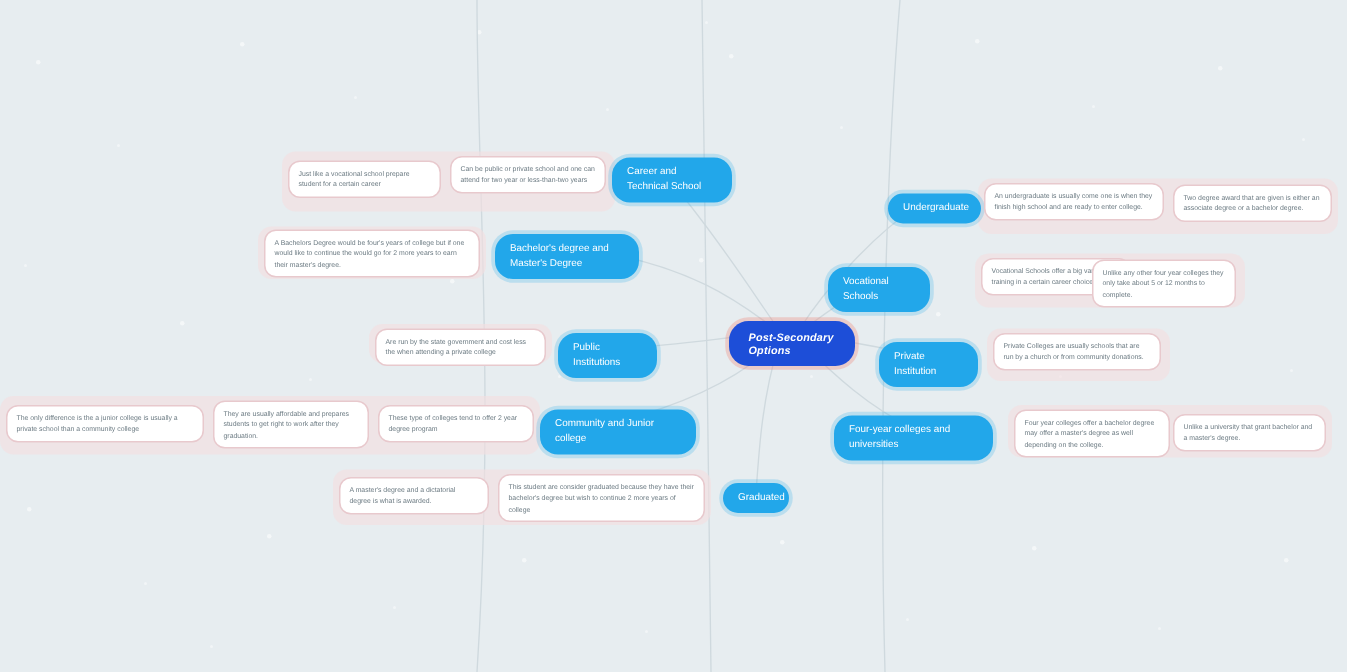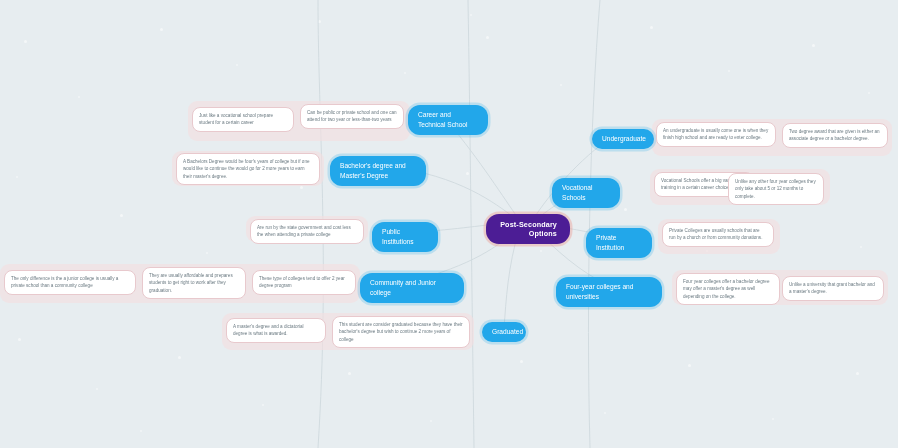--- a/index.html
+++ b/index.html
@@ -28,30 +28,31 @@
   
   .node{
     position:absolute;
     box-sizing:border-box;
     border-radius:14px;
     display:flex;align-items:center;
   }
   .node .t{display:block;width:100%;}
 
   .root{
-    background:#4c1d95;
+    background:#1d4ed8;
     color:#ffffff;
     font-size:7.2px;
     font-weight:bold;
     letter-spacing:.15px;
     padding:6px 13px;
     border-radius:13px;
     box-shadow:0 0 0 2.5px rgba(239,125,112,.30);
-    text-align:right;
+    text-align:left;
     justify-content:center;
+    font-style:italic;
   }
   .topic{
     background:#22a7ea;
     color:#ffffff;
     font-size:6.6px;
     line-height:1.55;
     padding:5px 10px;
     border-radius:12px;
     box-shadow:0 0 0 2.5px rgba(34,167,234,.22);
   }

